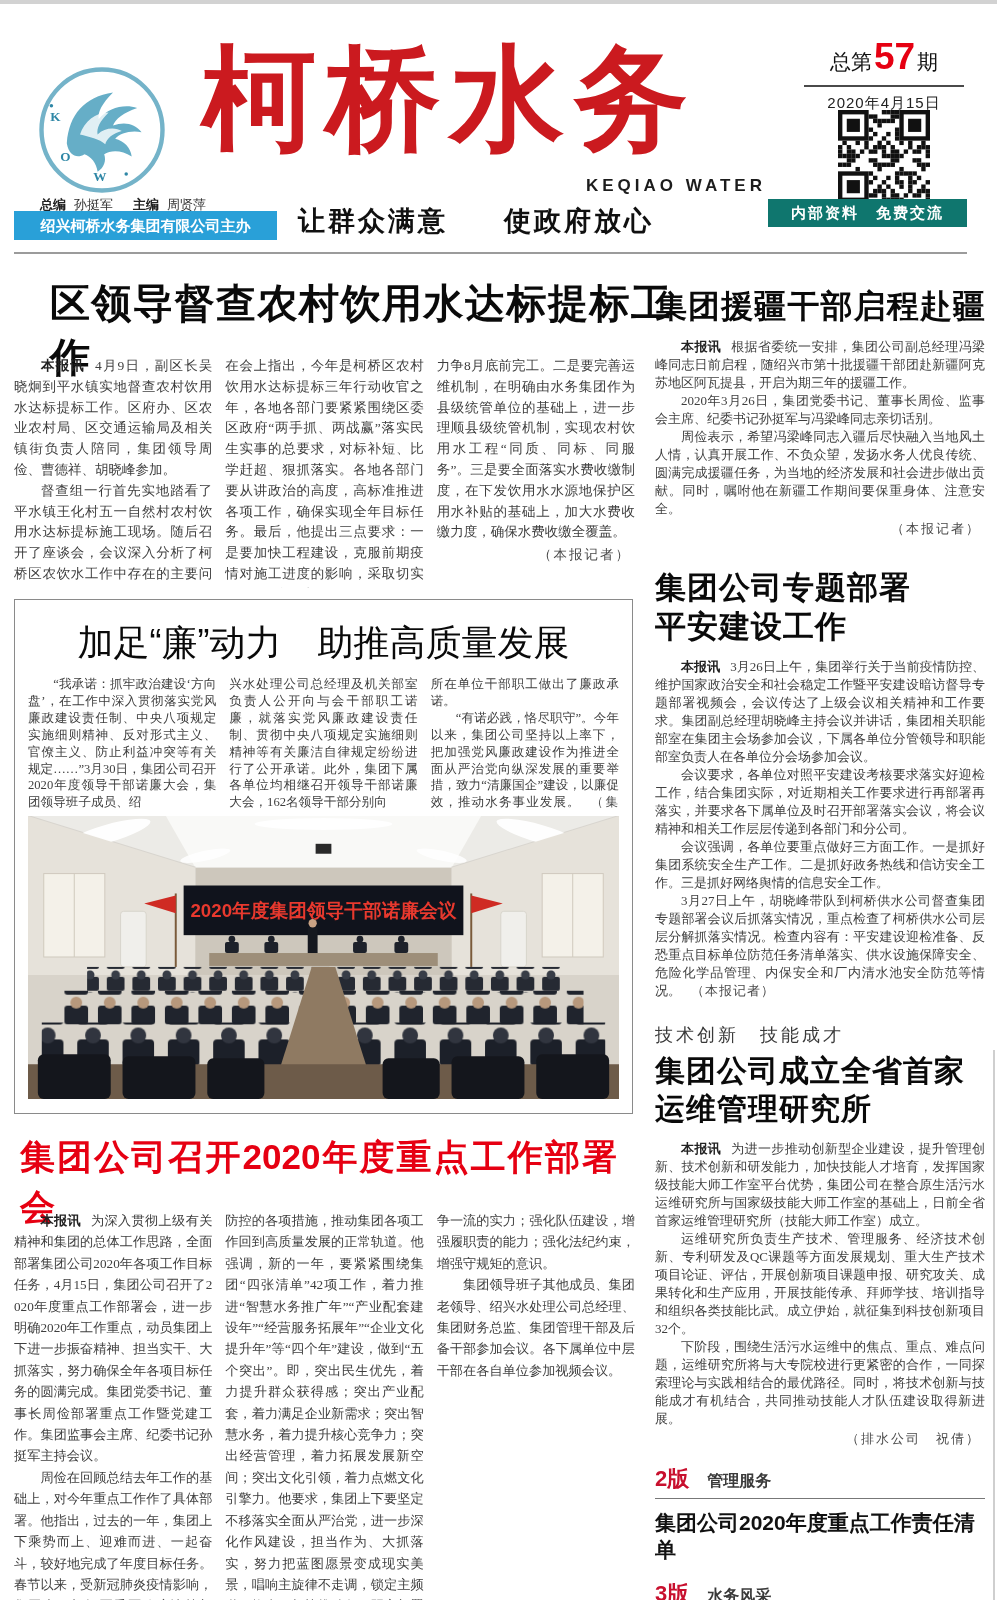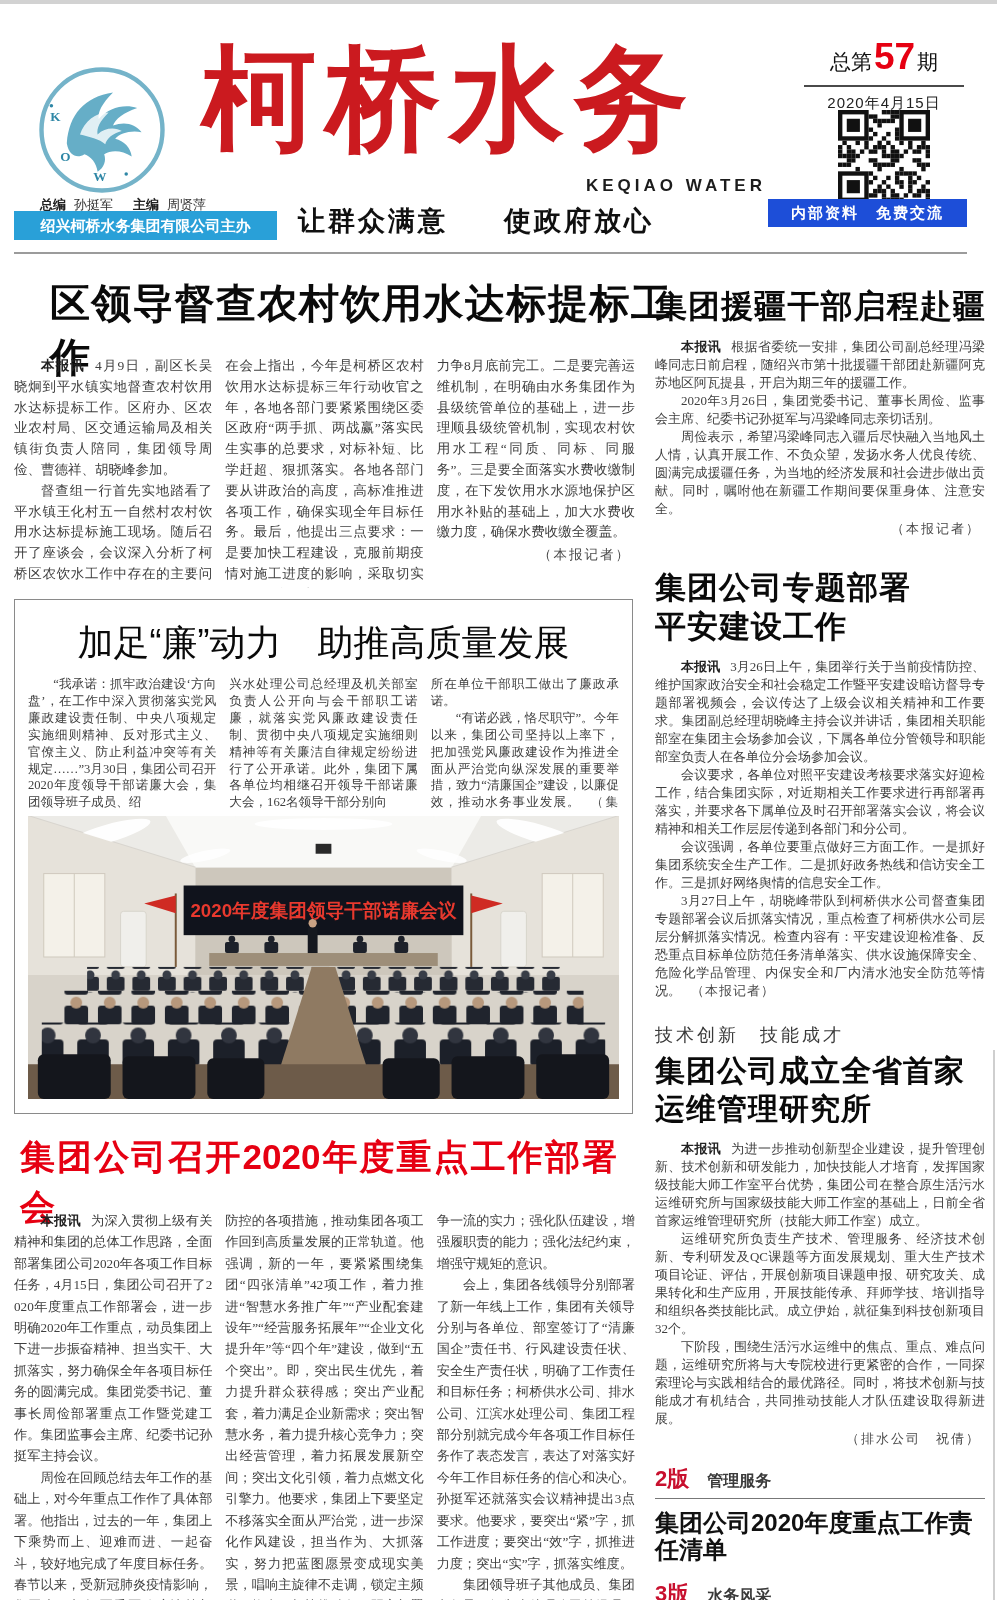--- a/index.html
+++ b/index.html
@@ -18,21 +18,21 @@
         color:#cb1a1f;text-align:center;letter-spacing:10px;}
   .title-en{position:absolute;left:586px;top:176px;font-family:"Liberation Sans",sans-serif;
         font-weight:bold;font-size:17px;letter-spacing:4px;color:#1c1c1c;}
   .issue-block{position:absolute;left:798px;top:36px;width:172px;text-align:center;
         font-family:"Liberation Sans",sans-serif;}
   .issue-line{font-size:21px;color:#111;}
   .issue-no{font-size:37px;font-weight:bold;color:#e60012;padding:0 2px;}
   .issue-divider{border:0;border-top:2px solid #4a4a4a;margin:7px 6px;}
   .issue-date{font-size:15px;color:#222;letter-spacing:1px;}
   .qr{position:absolute;left:838px;top:110px;width:92px;height:92px;}
-  .badge{position:absolute;left:768px;top:199px;width:199px;height:28px;background:#1d4ed8;
+  .badge{position:absolute;left:768px;top:199px;width:199px;height:28px;background:#0f766e;
         color:#fff;font-family:"Liberation Sans",sans-serif;font-weight:bold;font-size:15px;
         line-height:28px;text-align:center;letter-spacing:2px;}
   .publisher-bar{position:absolute;left:14px;top:211px;width:263px;height:29px;background:#29a0d8;
         color:#fff;font-family:"Liberation Sans",sans-serif;font-weight:bold;font-size:15px;
         line-height:29px;text-align:center;}
   .slogans{position:absolute;left:298px;top:202px;width:440px;
         font-family:"Liberation Sans",sans-serif;font-weight:bold;font-size:27px;line-height:38px;
         letter-spacing:3px;color:#101010;white-space:nowrap;}
   .slogans .gap{display:inline-block;width:56px;}
   .header-rule{position:absolute;left:14px;top:252px;width:953px;height:2px;background:#9b9b9b;}
@@ -79,21 +79,21 @@
         line-height:39px;color:#0a0a0a;letter-spacing:1px;}
   .kicker{margin-top:18px;font-family:"Liberation Sans",sans-serif;font-size:18px;line-height:34px;
         color:#3a3a3a;letter-spacing:3px;}
   .yw-title{font-family:"Liberation Sans",sans-serif;font-weight:900;font-size:30px;line-height:38px;
         color:#0a0a0a;letter-spacing:1px;}
   .teasers{margin-top:20px;font-family:"Liberation Sans",sans-serif;}
   .t-row{font-size:16px;line-height:22px;}
   .t-page{color:#c8102e;font-weight:bold;font-size:22px;}
   .t-sec{font-weight:bold;color:#3a3a3a;margin-left:18px;}
   .t-rule{border:0;border-top:1px solid #777;margin:6px 0 10px;}
-  .t-title1{font-weight:900;font-size:24px;line-height:27px;color:#111;}
+  .t-title1{font-weight:900;font-size:21px;line-height:27px;color:#111;}
   .t-title2{font-weight:900;font-size:23px;line-height:29px;color:#111;margin-top:16px;}
 </style>
 </head>
 <body>
 
 <div class="page">
   <div class="scan-edge-top"></div>
   <div class="scan-edge-right"></div>
 
   <div>
@@ -405,21 +405,20 @@
   <div class="deploy-cols">
     <div class="col jt">
       <p class="para"><b class="lead">本报讯</b><span>为深入贯彻上级有关精神和集团的总体工作思路，全面部署集团公司2020年各项工作目标任务，4月15日，集团公司召开了2020年度重点工作部署会，进一步明确2020年工作重点，动员集团上下进一步振奋精神、担当实干、大抓落实，努力确保全年各项目标任务的圆满完成。集团党委书记、董事长周俭部署重点工作暨党建工作。集团监事会主席、纪委书记孙挺军主持会议。</span></p>
       <p class="para">周俭在回顾总结去年工作的基础上，对今年重点工作作了具体部署。他指出，过去的一年，集团上下乘势而上、迎难而进、一起奋斗，较好地完成了年度目标任务。春节以来，受新冠肺炎疫情影响，集团上下根据区委区政府决策部署，切实承担国企责任，一手抓疫情防控、一手抓复工复产，总体上做到了谋划早、出手快、抓得实，经受住了考验，但仍要始终保持对疫情的高度警惕，抓实抓严精准</p>
     </div>
     <div class="col jt">
       <p class="cont">防控的各项措施，推动集团各项工作回到高质量发展的正常轨道。他强调，新的一年，要紧紧围绕集团“四张清单”42项工作，着力推进“智慧水务推广年”“产业配套建设年”“经营服务拓展年”“企业文化提升年”等“四个年”建设，做到“五个突出”。即，突出民生优先，着力提升群众获得感；突出产业配套，着力满足企业新需求；突出智慧水务，着力提升核心竞争力；突出经营管理，着力拓展发展新空间；突出文化引领，着力点燃文化引擎力。他要求，集团上下要坚定不移落实全面从严治党，进一步深化作风建设，担当作为、大抓落实，努力把蓝图愿景变成现实美景，唱响主旋律不走调，锁定主频道不换台，加快推动各项既定部署落地见效，为集团高质量发展提供有力保障。具体做到“五个强化”，即强化理论武装，增强把方向的定力；强化作风转变，增强善服务的本领；强化对表对标，增强</p>
     </div>
     <div class="col jt">
       <p class="cont">争一流的实力；强化队伍建设，增强履职责的能力；强化法纪约束，增强守规矩的意识。</p>
-      <p class="para">会上，集团各线领导分别部署了新一年线上工作，集团有关领导分别与各单位、部室签订了“清廉国企”责任书、行风建设责任状、安全生产责任状，明确了工作责任和目标任务；柯桥供水公司、排水公司、江滨水处理公司、集团工程部分别就完成今年各项工作目标任务作了表态发言，表达了对落实好今年工作目标任务的信心和决心。孙挺军还就落实会议精神提出3点要求。他要求，要突出“紧”字，抓工作进度；要突出“效”字，抓推进力度；突出“实”字，抓落实维度。</p>
       <p class="para">集团领导班子其他成员、集团老领导、绍兴水处理公司总经理、集团财务总监、集团管理干部及后备干部参加会议。各下属单位中层干部在各自单位参加视频会议。</p>
 
     </div>
   </div>
 
   <div class="right-col">
 
     <div class="xj-title">集团援疆干部启程赴疆</div>
     <div class="rtext jt">
       <p class="para"><b class="lead">本报讯</b><span>根据省委统一安排，集团公司副总经理冯梁峰同志日前启程，随绍兴市第十批援疆干部团赴新疆阿克苏地区阿瓦提县，开启为期三年的援疆工作。</span></p>

